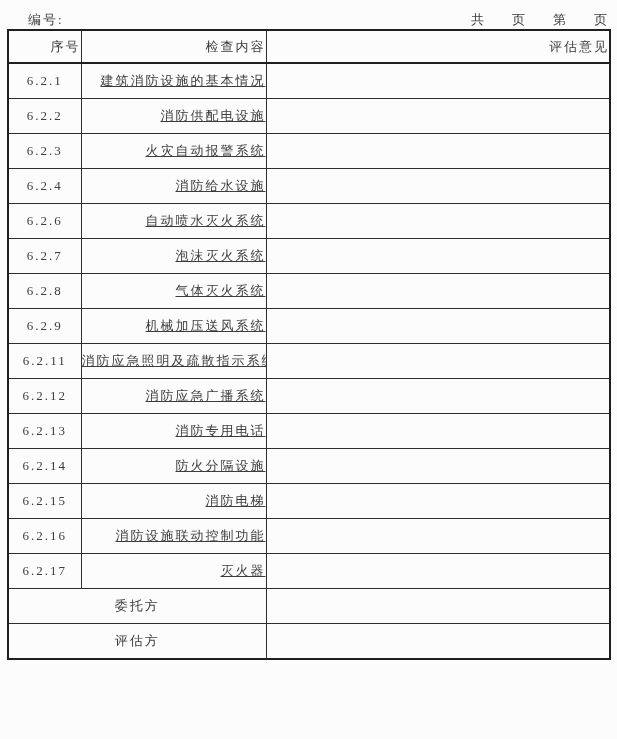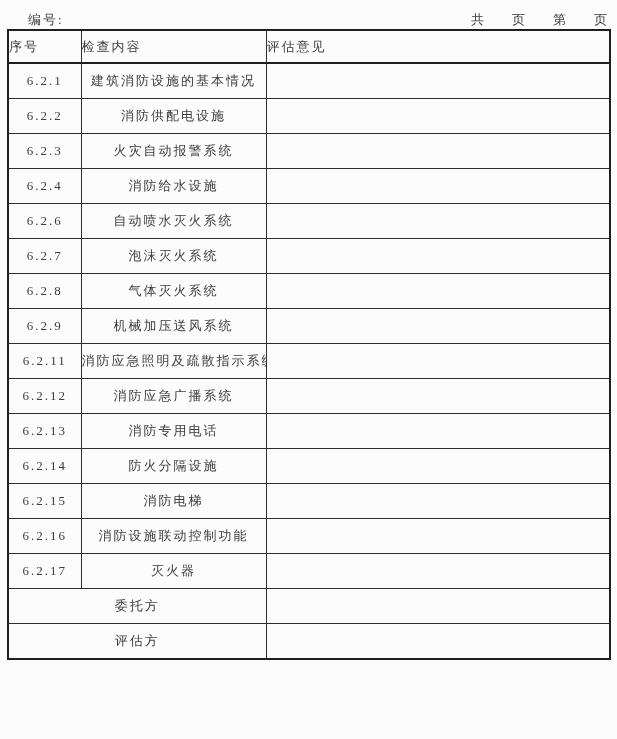--- a/index.html
+++ b/index.html
@@ -41,26 +41,26 @@
     border: 1px solid #2e2e2e;
     font-size: 13px;
     font-weight: normal;
     letter-spacing: 2px;
     padding: 0;
     overflow: hidden;
     white-space: nowrap;
   }
   .form thead th {
     height: 31px;
-    text-align: left;
+    text-align: right;
     border-bottom: 2px solid #1f1f1f;
   }
   .form tbody td { height: 34px; }
   .c-no { text-align: center; letter-spacing: 1px; }
-  .c-content { text-align: center; padding-left: 9px; }
+  .c-content { text-align: right; padding-left: 9px; text-decoration: underline; }
   .c-opinion { background: #fcfcfc; }
   .footer-label { text-align: center; height: 36px; }
   .footer-value { height: 36px; }
 </style>
 </head>
 <body>
 
 <div class="page">
 
   <div class="topline">

